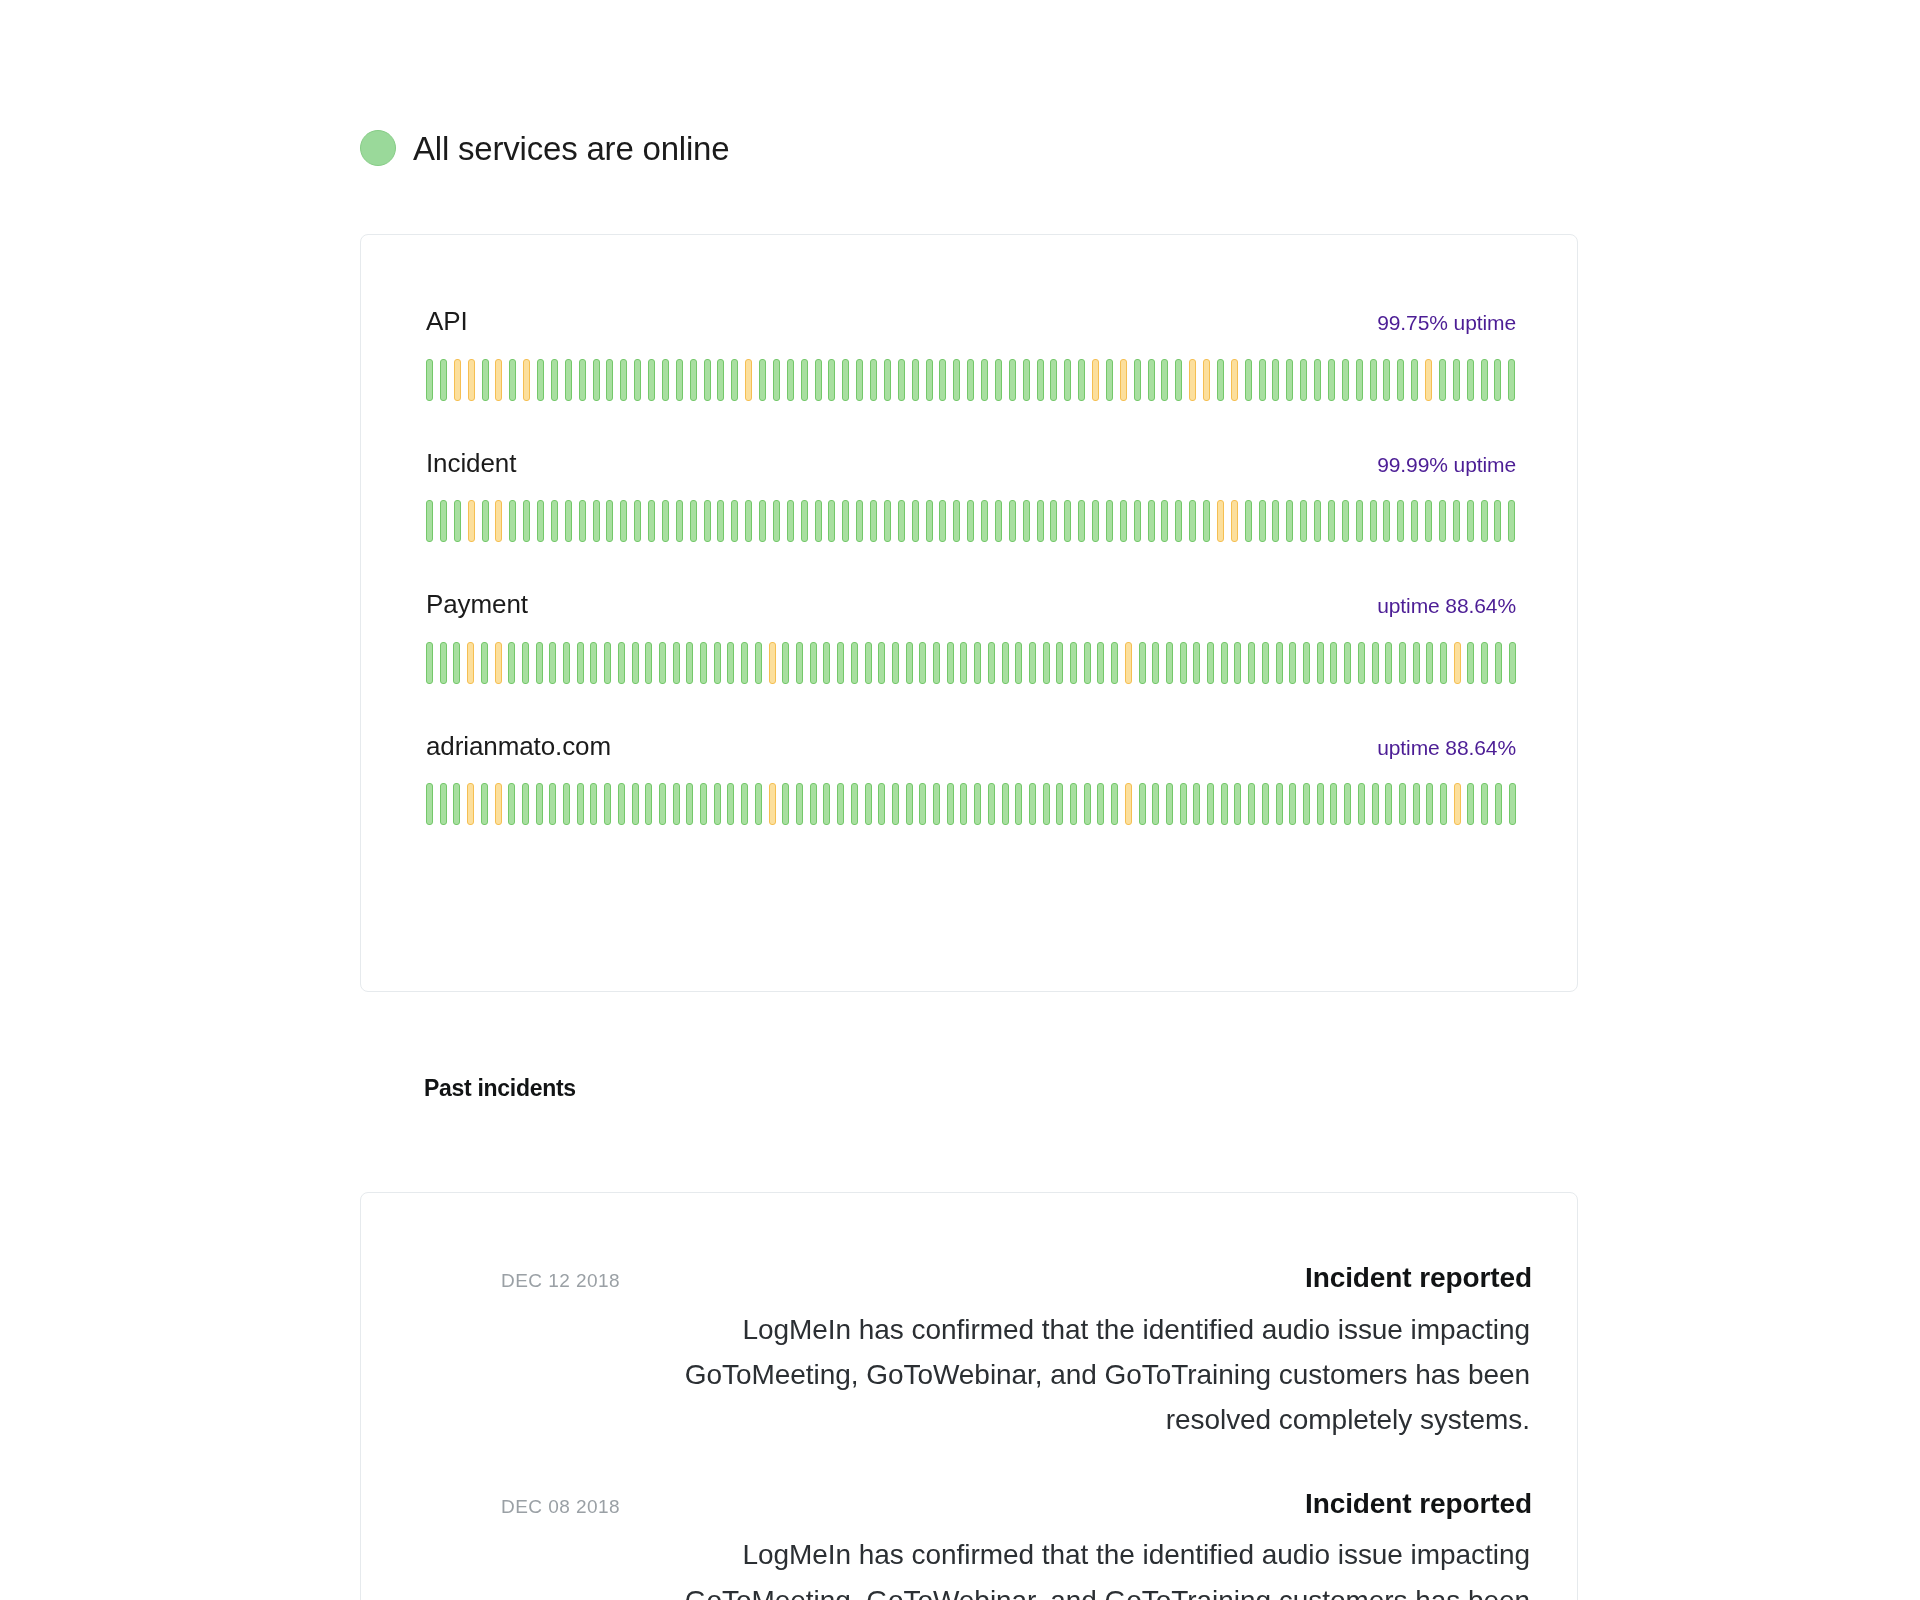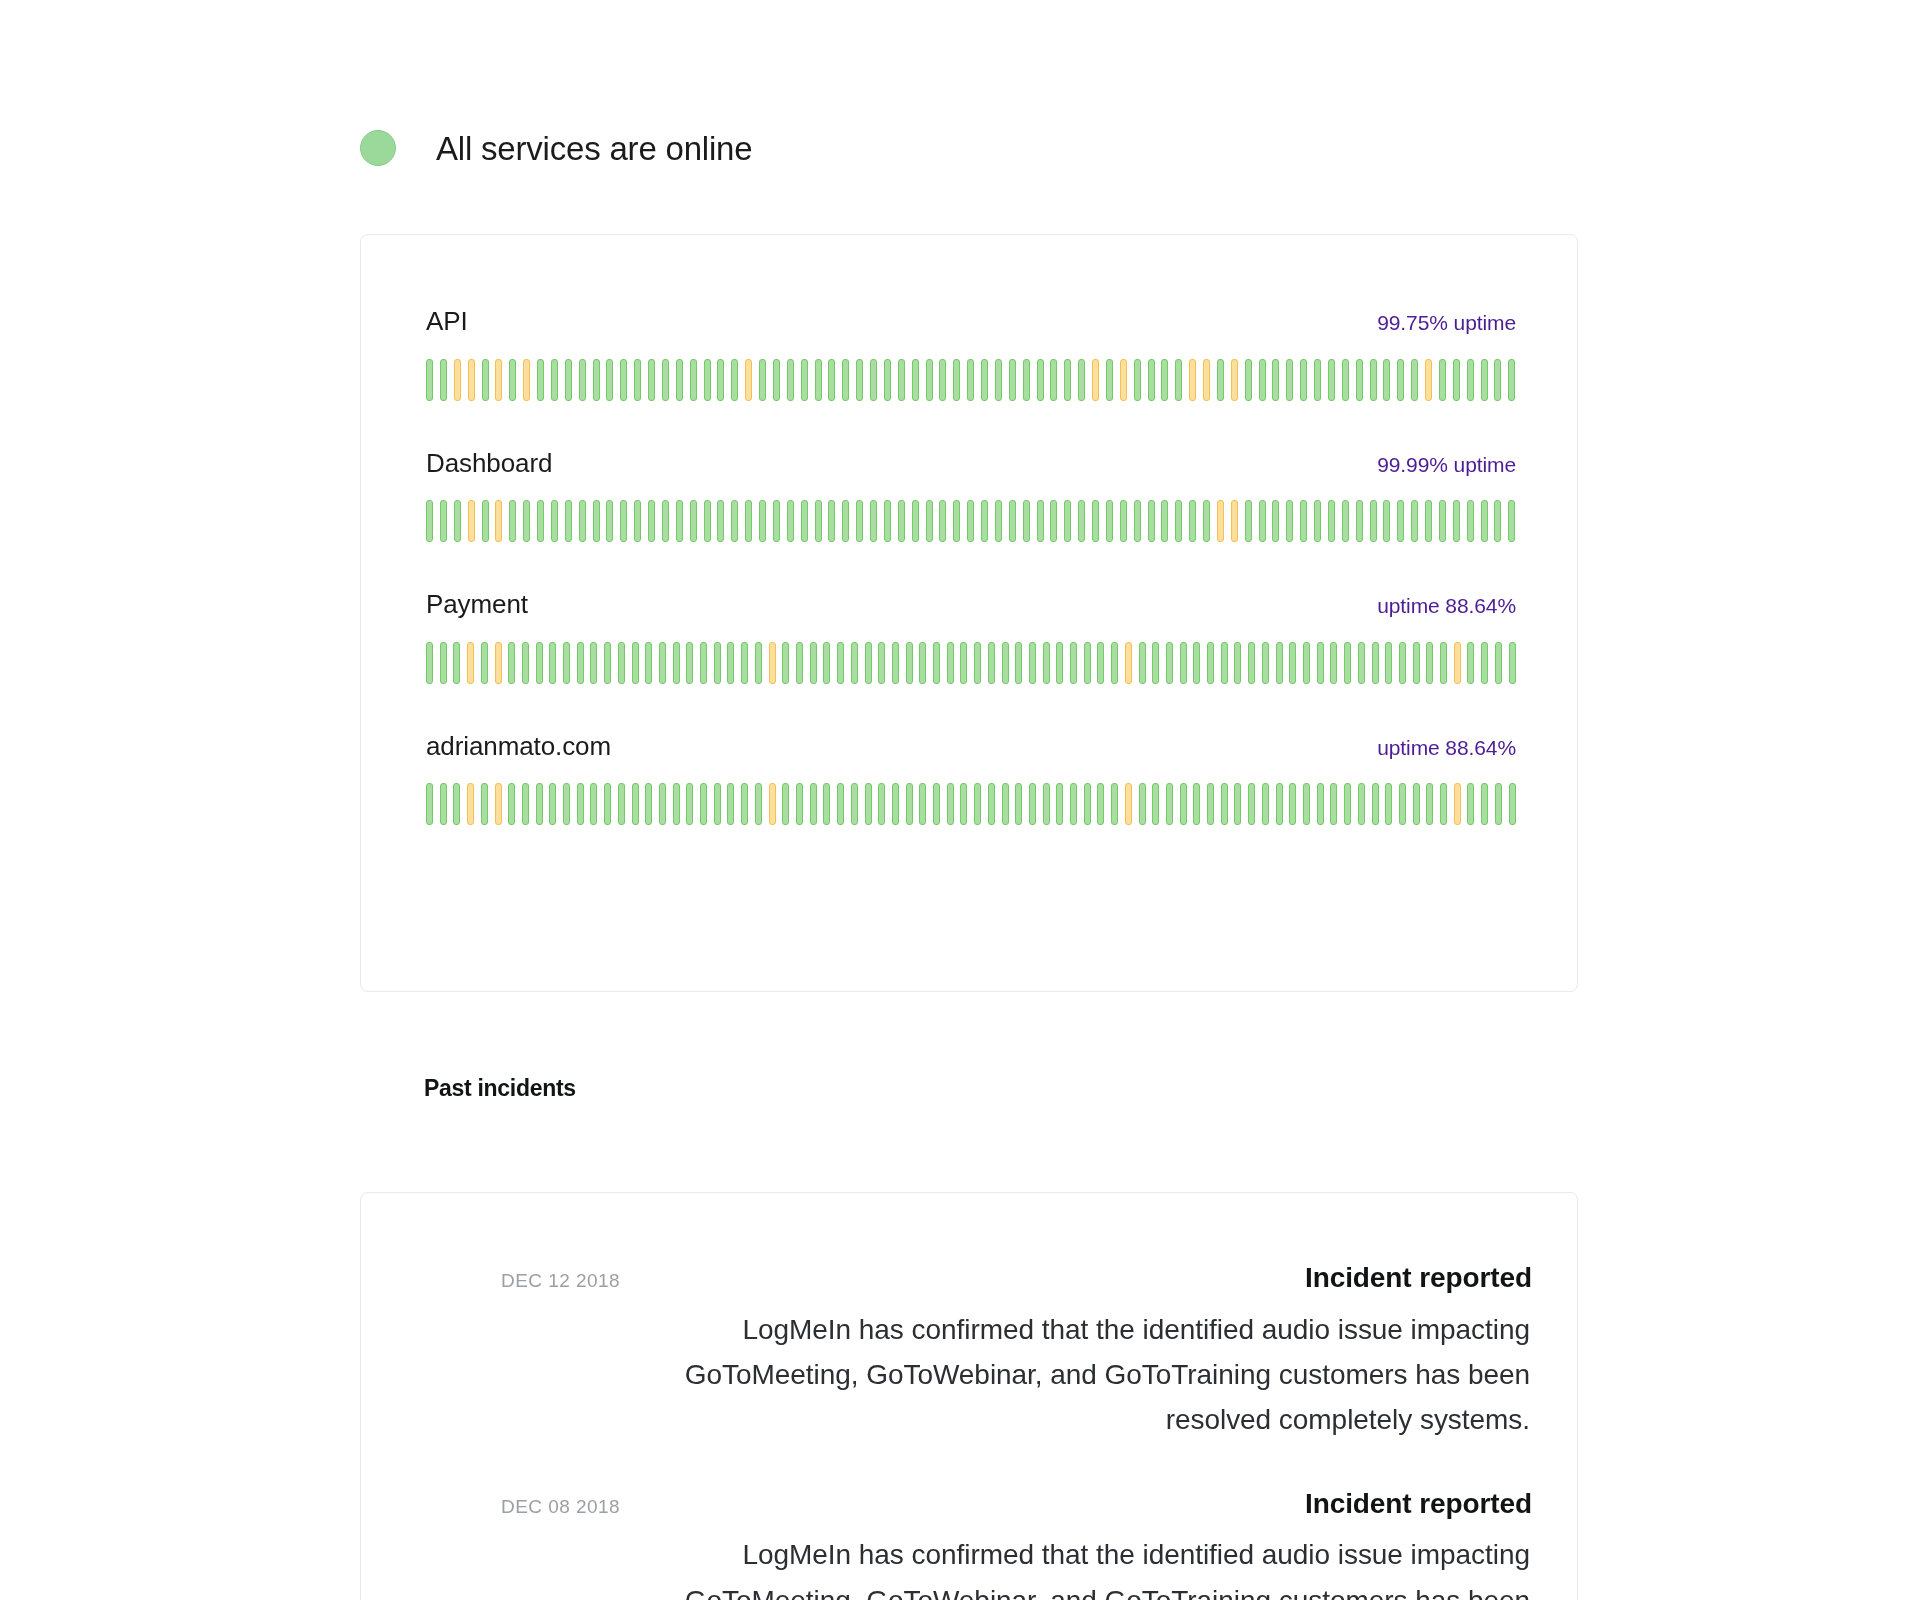--- a/index.html
+++ b/index.html
@@ -21,21 +21,21 @@
     height: 1600px;
   }
 
   
   .status-header {
     position: absolute;
     left: 360px;
     top: 130px;
     display: flex;
     align-items: center;
-    gap: 40px;
+    gap: 17px;
   }
   .status-dot {
     width: 34px;
     height: 34px;
     border-radius: 50%;
     background: #9ad99a;
     border: 1px solid #86cc86;
     flex: none;
   }
   .status-text {
@@ -271,21 +271,21 @@
             <span class="bar up"></span>
             <span class="bar up"></span>
             <span class="bar up"></span>
             <span class="bar up"></span>
             <span class="bar up"></span>
             <span class="bar up"></span>
           </div>
         </div>
         <div class="service-row">
           <div class="service-head">
-            <span class="service-name">Dashboard</span>
+            <span class="service-name">Incident</span>
             <span class="service-uptime">99.99% uptime</span>
           </div>
           <div class="bars">
             <span class="bar up"></span>
             <span class="bar up"></span>
             <span class="bar up"></span>
             <span class="bar degraded"></span>
             <span class="bar up"></span>
             <span class="bar degraded"></span>
             <span class="bar up"></span>

